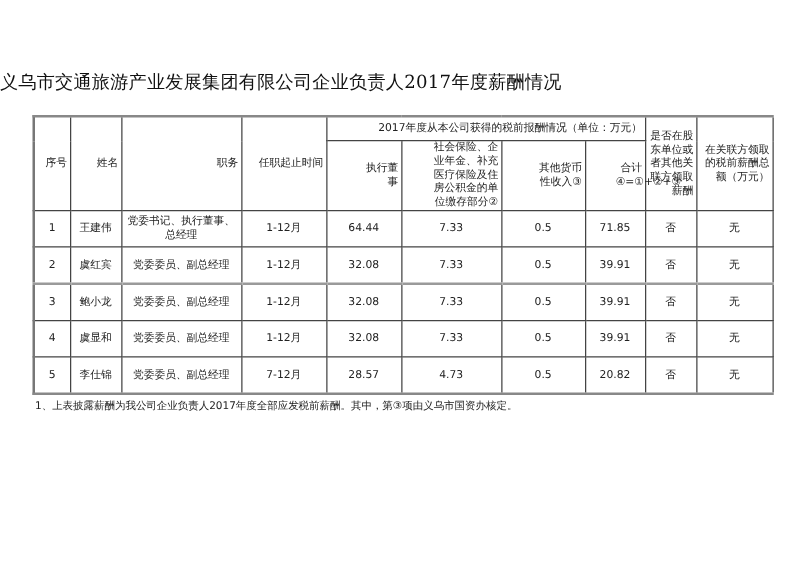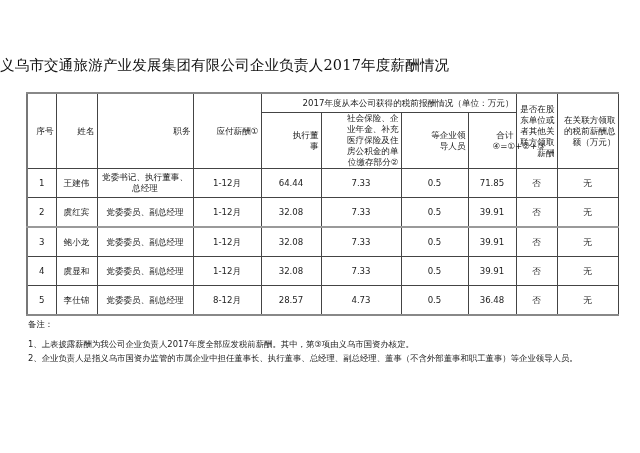--- a/index.html
+++ b/index.html
@@ -39,29 +39,29 @@
       <col style="width:67px">
       <col style="width:48px">
     <col style="width:41px">
       <col style="width:61px">
   </colgroup>
   <thead>
     <tr class="h1">
       <th rowspan="2">序号</th>
       <th rowspan="2">姓名</th>
       <th rowspan="2">职务</th>
-      <th rowspan="2">应付薪酬①</th>
+      <th rowspan="2">任职起止时间</th>
       <th colspan="4">2017年度从本公司获得的税前报酬情况（单位：万元）</th>
       <th rowspan="2">是否在股东单位或者其他关联方领取薪酬</th>
       <th rowspan="2">在关联方领取的税前薪酬总额（万元）</th>
     </tr>
     <tr class="h2">
       <th>执行董事</th>
       <th>社会保险、企业年金、补充医疗保险及住房公积金的单位缴存部分②</th>
-      <th>等企业领导人员</th>
+      <th>其他货币性收入③</th>
       <th>合计 ④=①+②+③</th>
     </tr>
   </thead>
   <tbody>
     <tr>
       <td>1</td>
       <td>王建伟</td>
       <td>党委书记、执行董事、总经理</td>
       <td>1-12月</td>
       <td>64.44</td>
@@ -104,28 +104,26 @@
       <td>7.33</td>
       <td>0.5</td>
       <td>39.91</td>
       <td>否</td>
       <td>无</td>
     </tr>
     <tr>
       <td>5</td>
       <td>李仕锦</td>
       <td>党委委员、副总经理</td>
-      <td>8-12月</td>
+      <td>7-12月</td>
       <td>28.57</td>
       <td>4.73</td>
       <td>0.5</td>
-      <td>36.48</td>
+      <td>20.82</td>
       <td>否</td>
       <td>无</td>
     </tr>
   </tbody>
 </table>
 
 <div class="notes">
-  <p class="label">备注：</p>
   <p class="n1">1、上表披露薪酬为我公司企业负责人2017年度全部应发税前薪酬。其中，第③项由义乌市国资办核定。</p>
-  <p class="n2">2、企业负责人是指义乌市国资办监管的市属企业中担任董事长、执行董事、总经理、副总经理、董事（不含外部董事和职工董事）等企业领导人员。</p>
 </div>
 
 </body></html>

